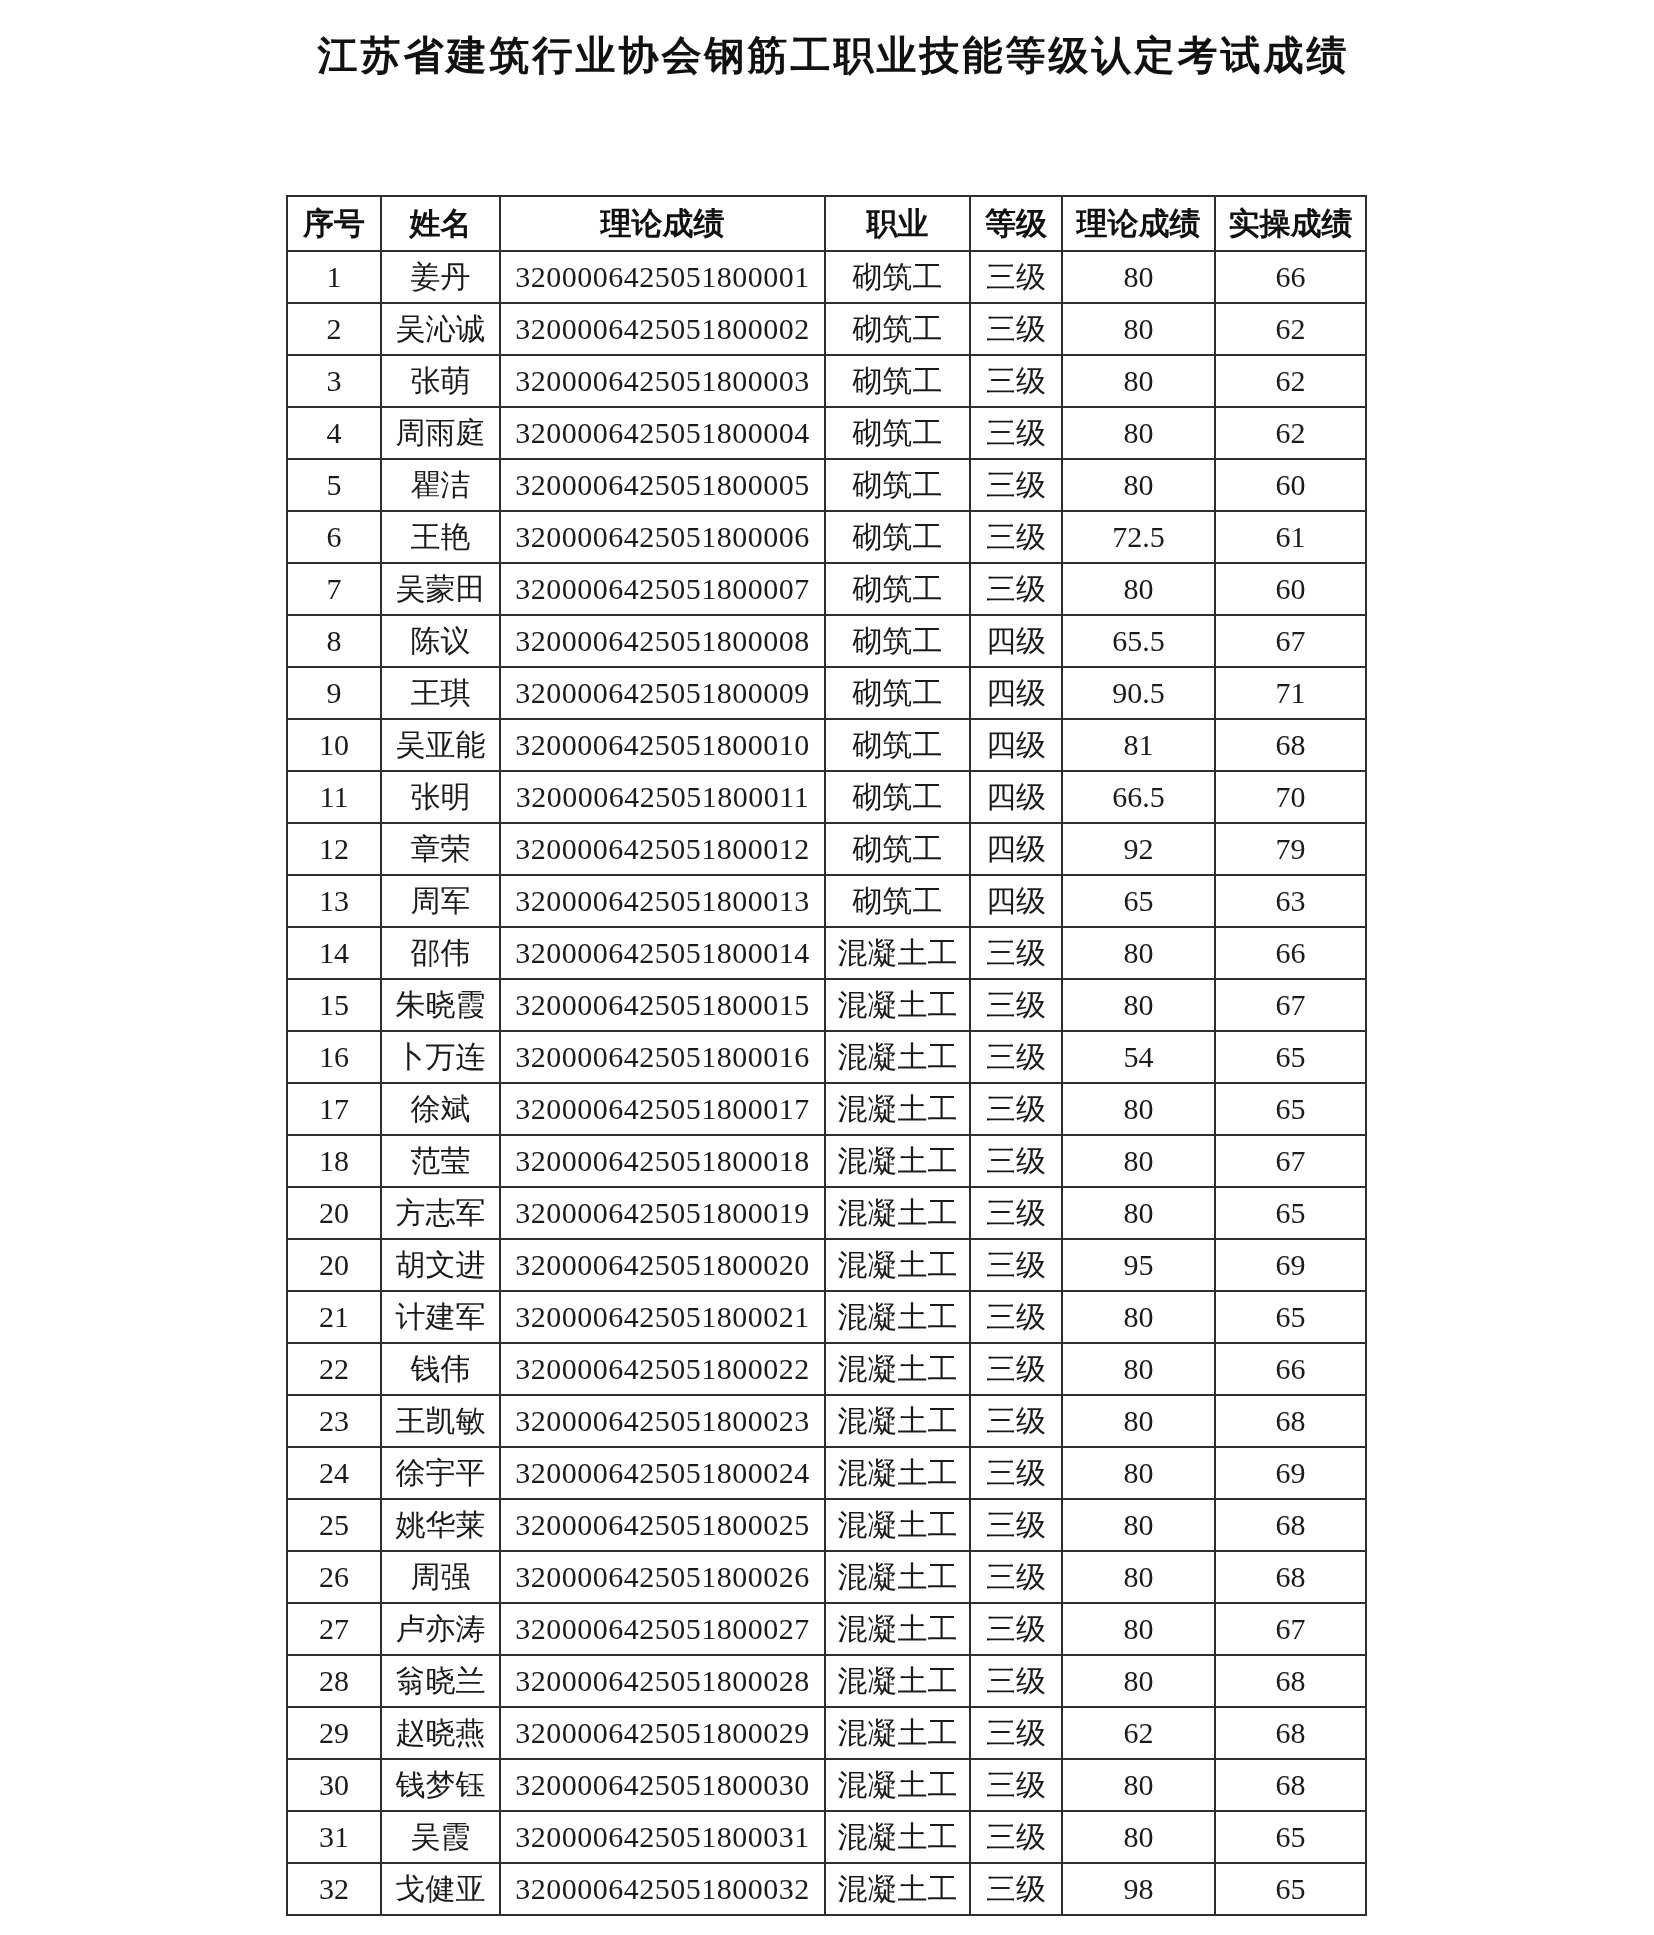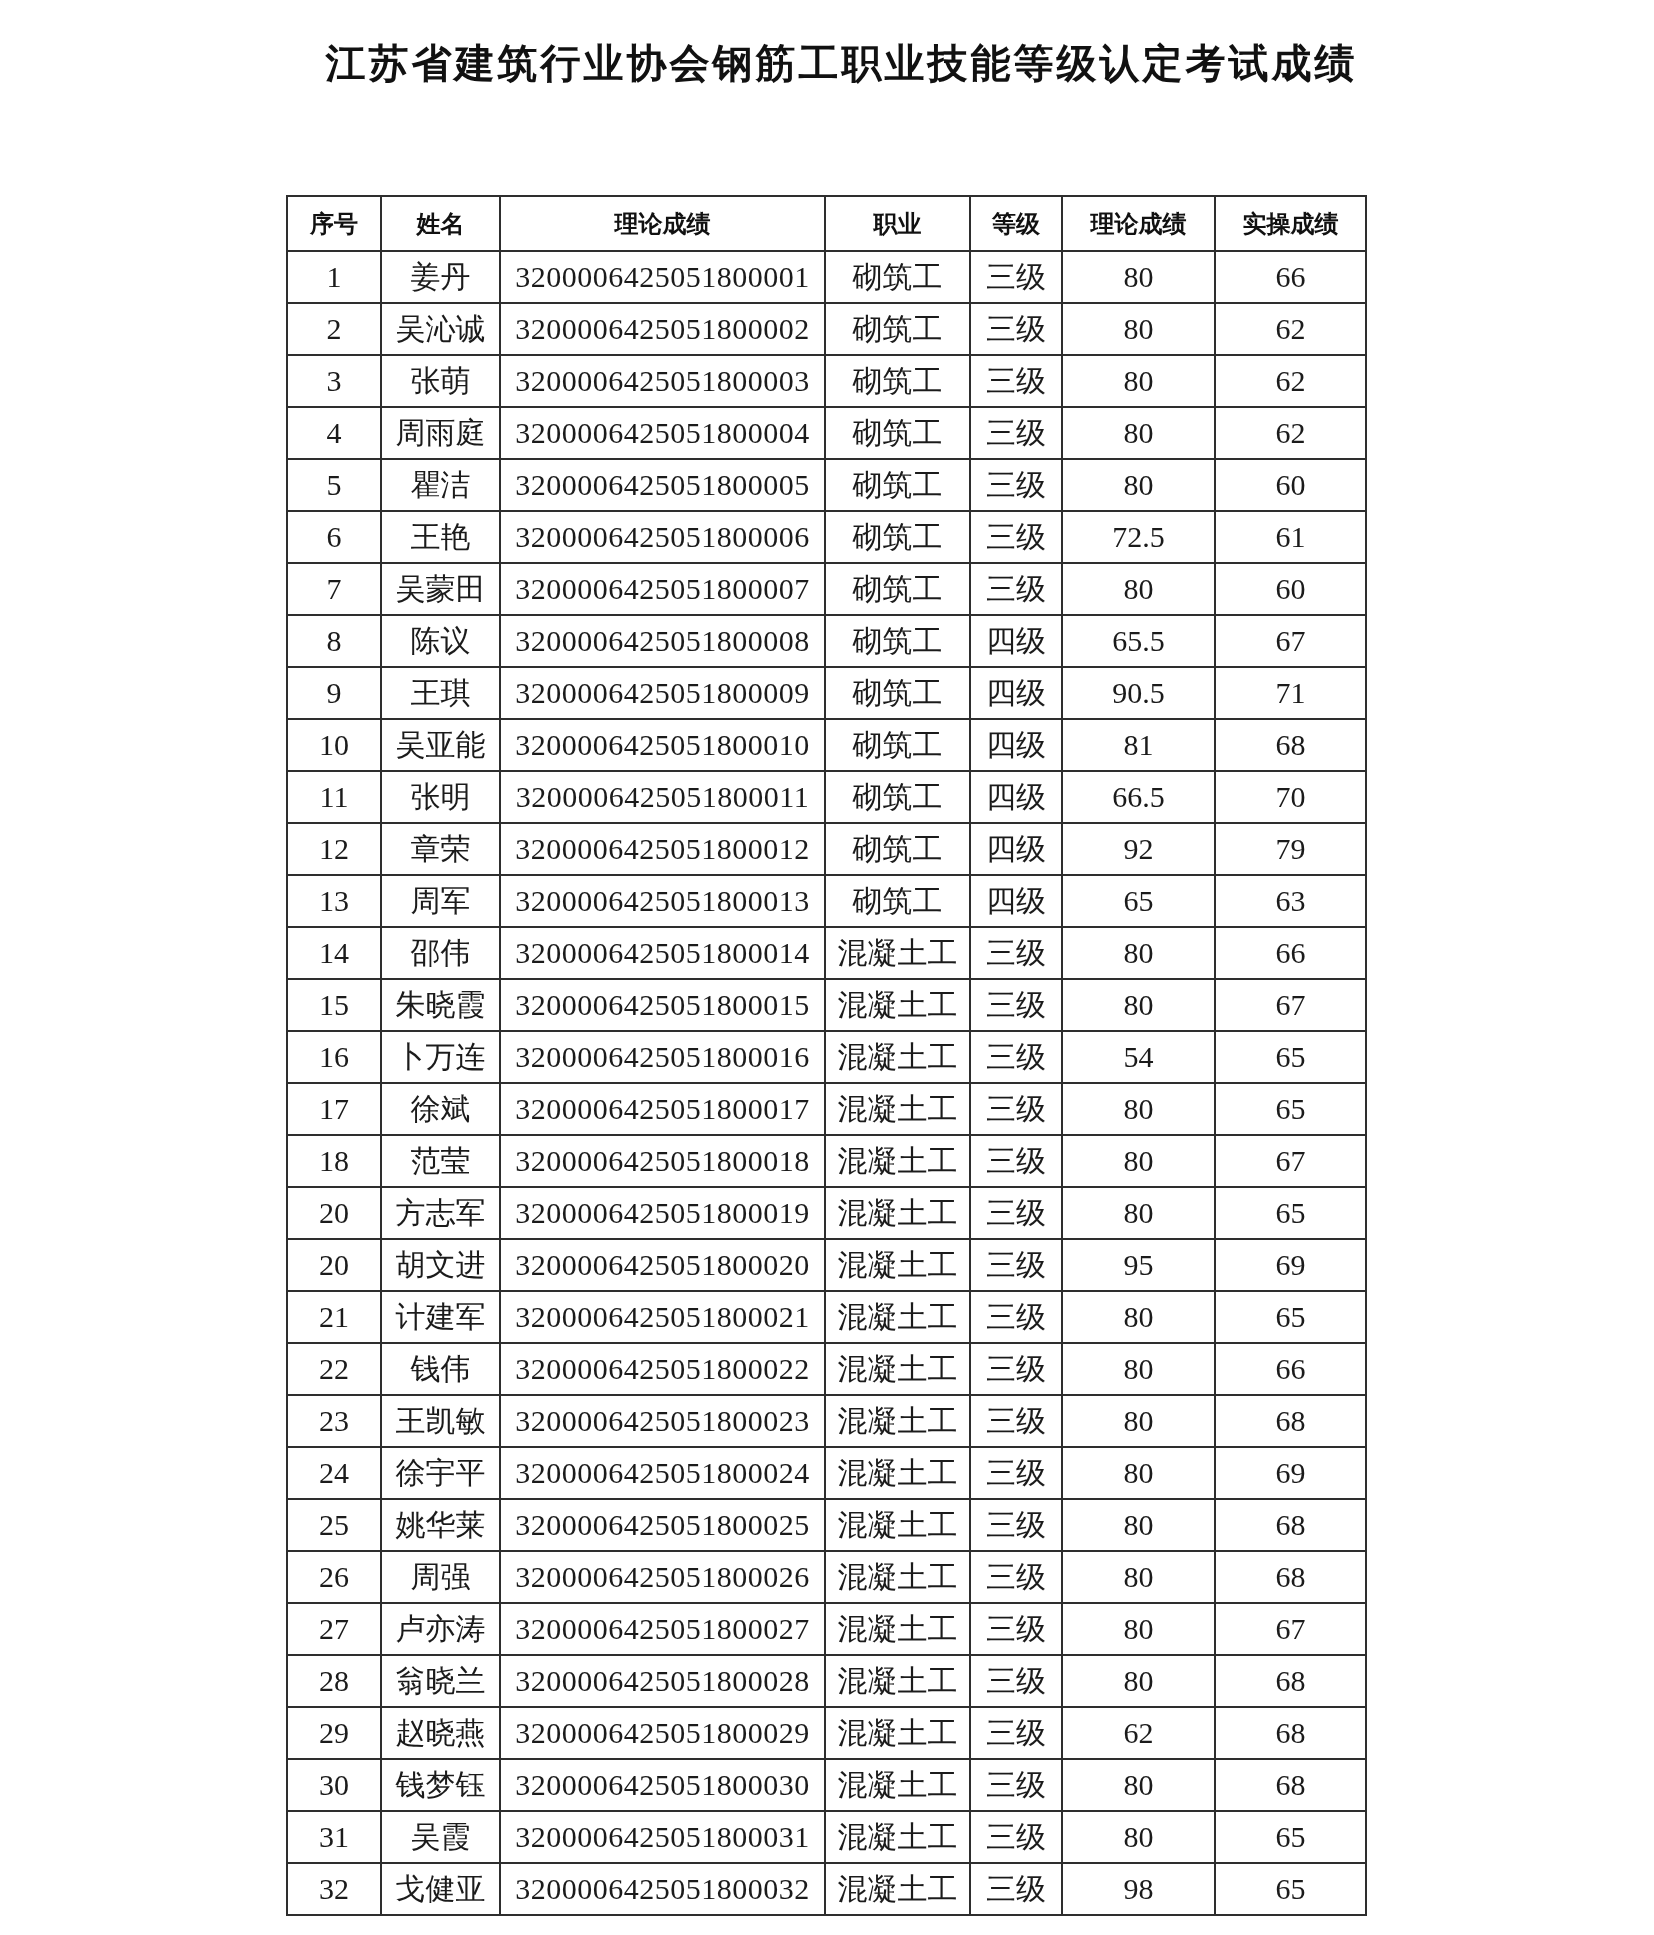--- a/index.html
+++ b/index.html
@@ -13,21 +13,21 @@
     height: 1935px;
     font-family: "Liberation Serif", "DejaVu Serif", serif;
     color: #1b1b1b;
     overflow: hidden;
   }
   .title {
     position: absolute;
     left: 286px;
     top: 20px;
     width: 1079px;
-    margin: 16px;
+    margin: 8px;
     text-align: center;
     font-size: 40px;
     font-weight: bold;
     letter-spacing: 3px;
     white-space: nowrap;
     color: #111111;
   }
   table.results {
     position: absolute;
     left: 286px;
@@ -40,21 +40,21 @@
   table.results td {
     border: 2px solid #2e2e2e;
     text-align: center;
     vertical-align: middle;
     padding: 0;
     overflow: hidden;
     white-space: nowrap;
   }
   table.results thead th {
     height: 53px;
-    font-size: 24px;
+    font-size: 31px;
     font-weight: bold;
     color: #111111;
   }
   table.results tbody td {
     height: 50px;
     font-size: 30px;
     font-weight: normal;
   }
   
   table.results tbody td:nth-child(3) {

